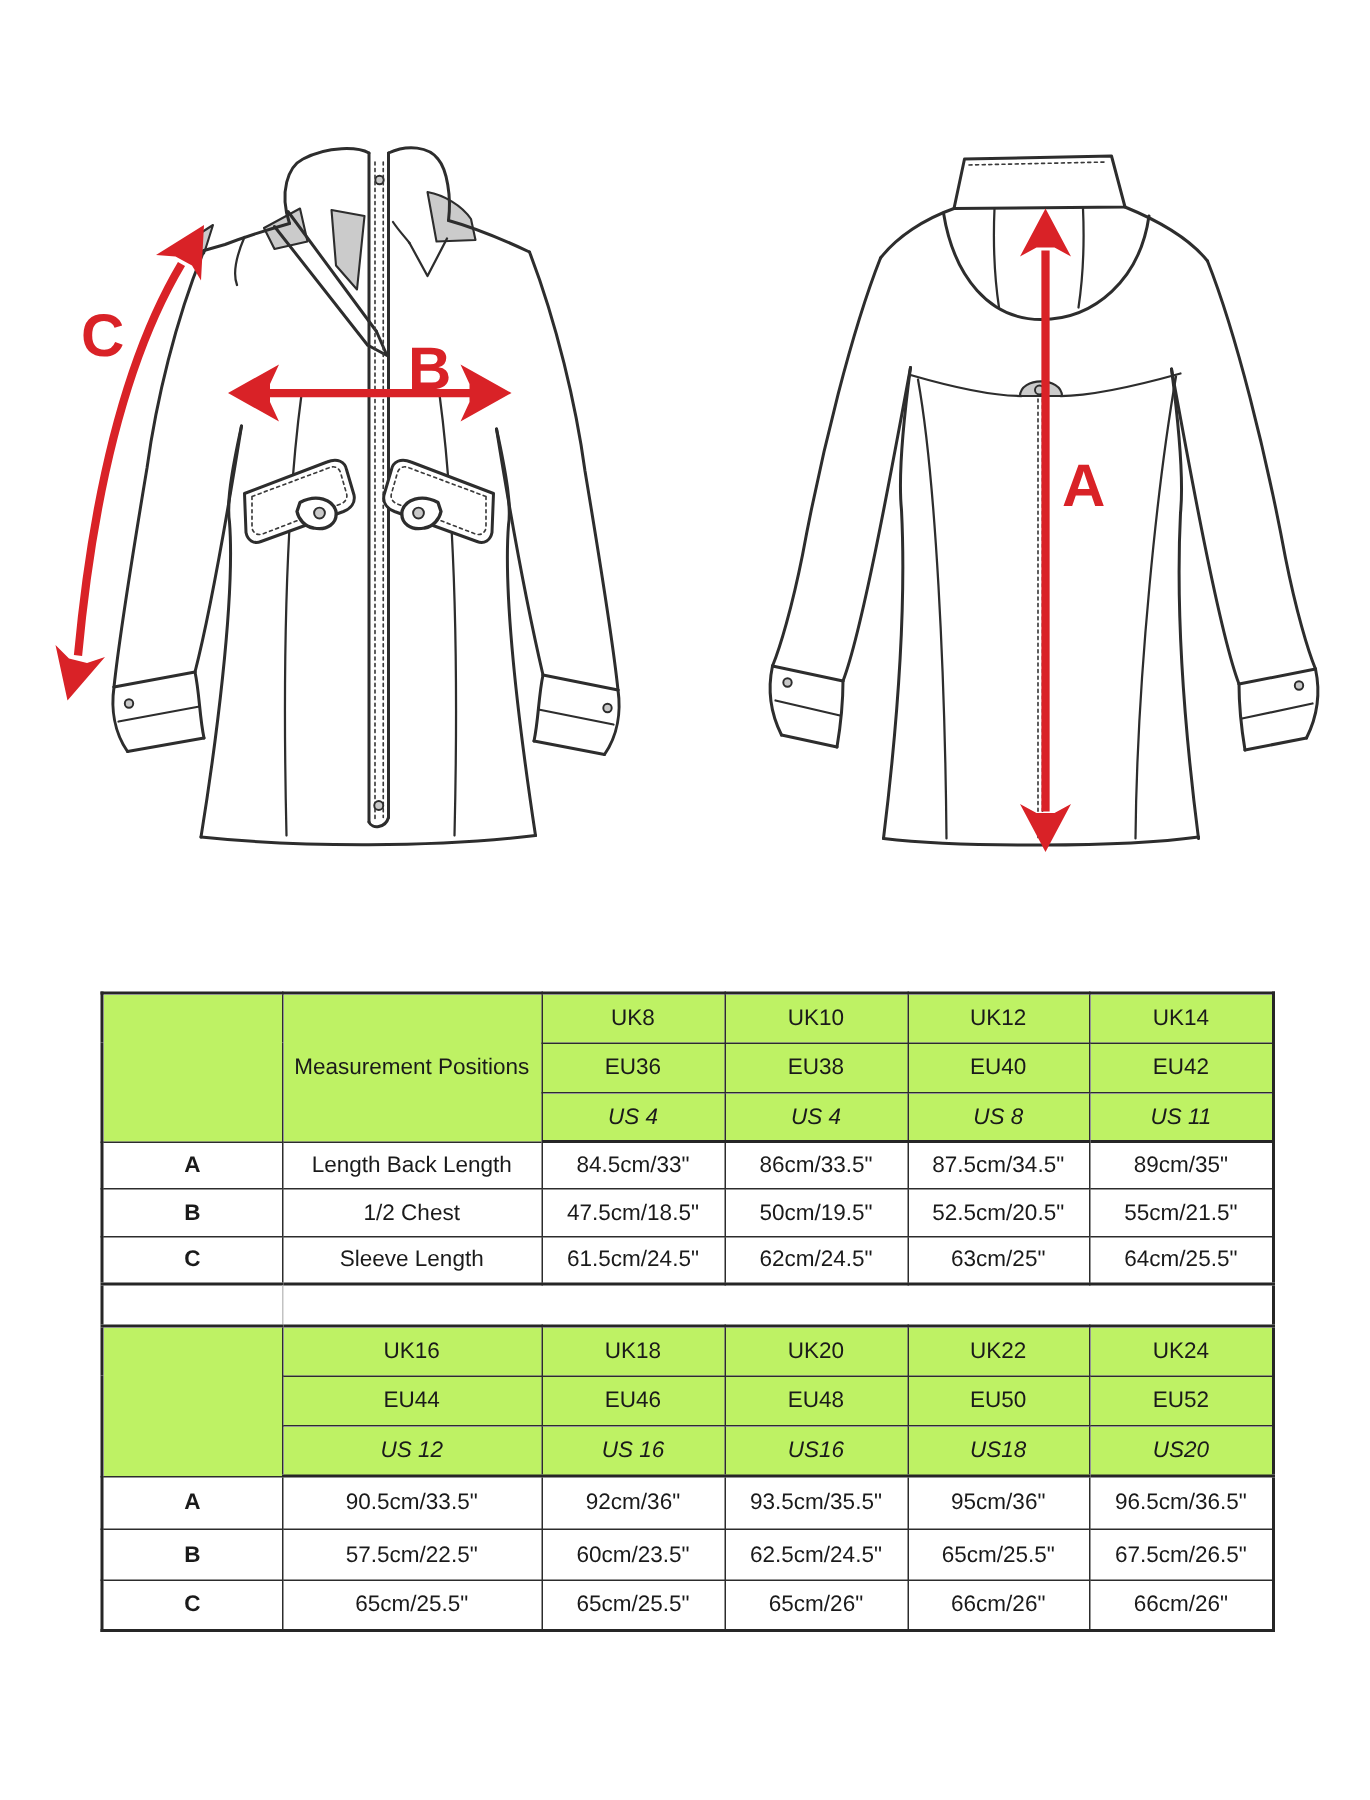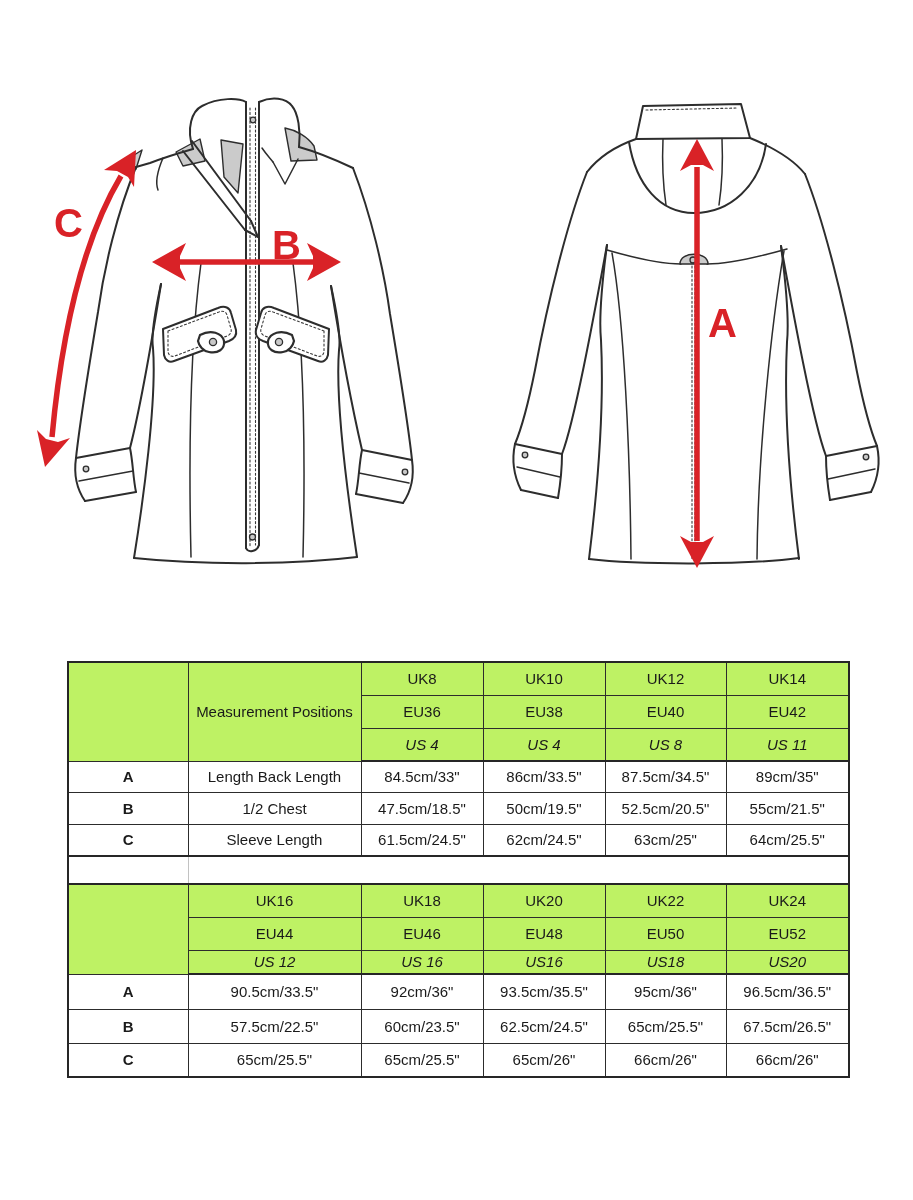--- a/index.html
+++ b/index.html
@@ -267,21 +267,21 @@
           <td class="hdr">UK22</td>
           <td class="hdr">UK24</td>
         </tr>
         <tr style="height:33px">
           <td class="hdr">EU44</td>
           <td class="hdr">EU46</td>
           <td class="hdr">EU48</td>
           <td class="hdr">EU50</td>
           <td class="hdr">EU52</td>
         </tr>
-        <tr class="secend" style="height:24px">
+        <tr class="secend" style="height:34px">
           <td class="hdr">US 12</td>
           <td class="hdr">US 16</td>
           <td class="hdr">US16</td>
           <td class="hdr">US18</td>
           <td class="hdr">US20</td>
         </tr>
 
         <tr style="height:35px">
           <td class="key">A</td>
           <td>90.5cm/33.5"</td>

